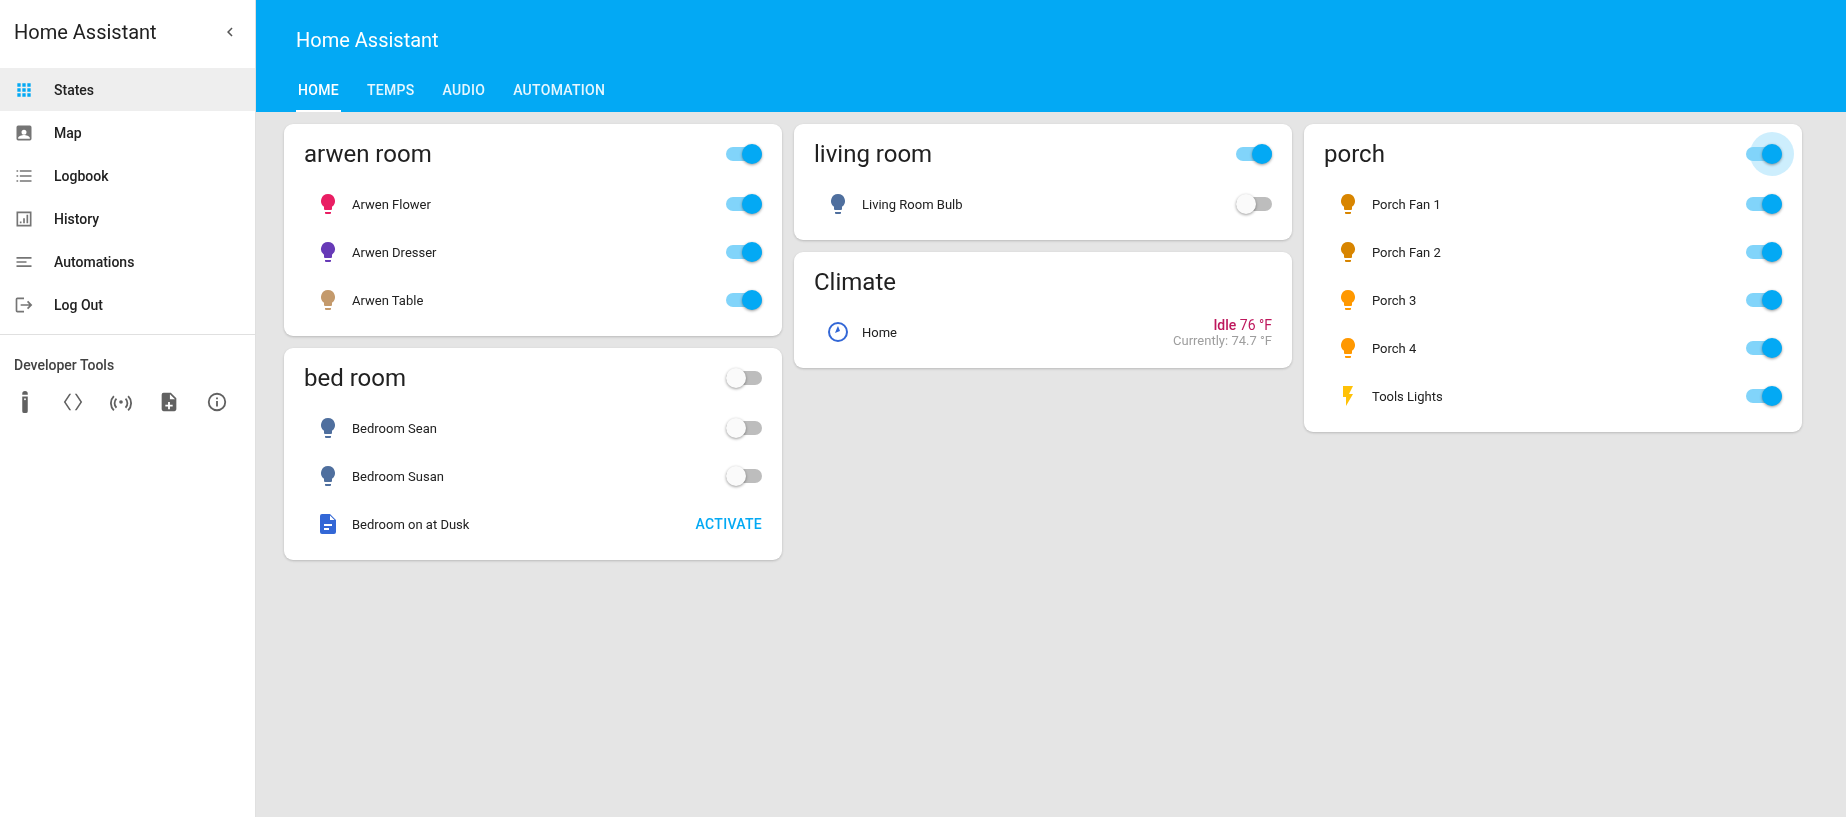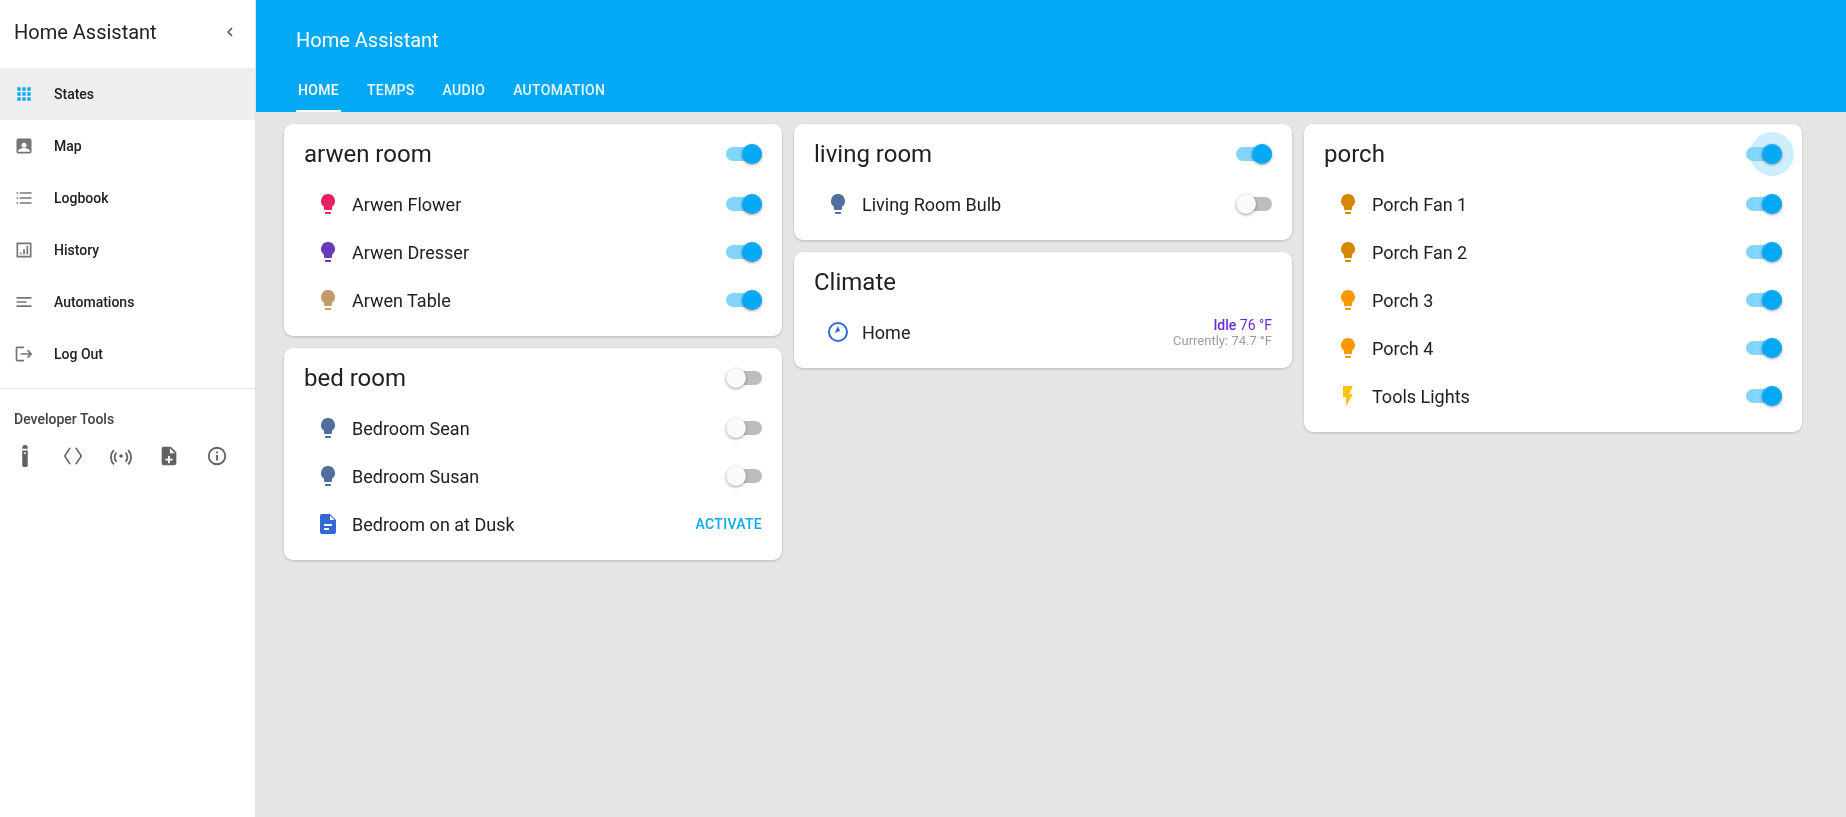--- a/index.html
+++ b/index.html
@@ -36,21 +36,21 @@
     font-size: 18px;
     color: #555;
     cursor: pointer;
   }
   .nav {
     padding-top: 4px;
   }
   .nav-item {
     display: flex;
     align-items: center;
-    height: 52px;
+    height: 43px;
     padding: 0 16px 0 14px;
     cursor: pointer;
     font-size: 14px;
     color: #212121;
     font-weight: 500;
   }
   .nav-item.active {
     background: #eeeeee;
   }
   .nav-item .nav-icon {
@@ -149,35 +149,35 @@
     height: 48px;
   }
   .row-icon {
     width: 48px;
     display: flex;
     justify-content: center;
     align-items: center;
   }
   .row-label {
     flex: 1;
-    font-size: 18px;
+    font-size: 13px;
     color: #212121;
   }
   .row-action {
     font-size: 14px;
     font-weight: 500;
     color: #03a9f4;
     cursor: pointer;
     letter-spacing: 0.3px;
   }
   .row-secondary {
     text-align: right;
     font-size: 14px;
   }
-  .row-secondary .line1 { color: #6d28d9; }
+  .row-secondary .line1 { color: #be185d; }
   .row-secondary .line1 b { font-weight: 500; }
   .row-secondary .line2 { color: #9e9e9e; font-size: 13px; }
   
   .switch {
     position: relative;
     width: 36px;
     height: 20px;
     cursor: pointer;
     display: inline-block;
   }

